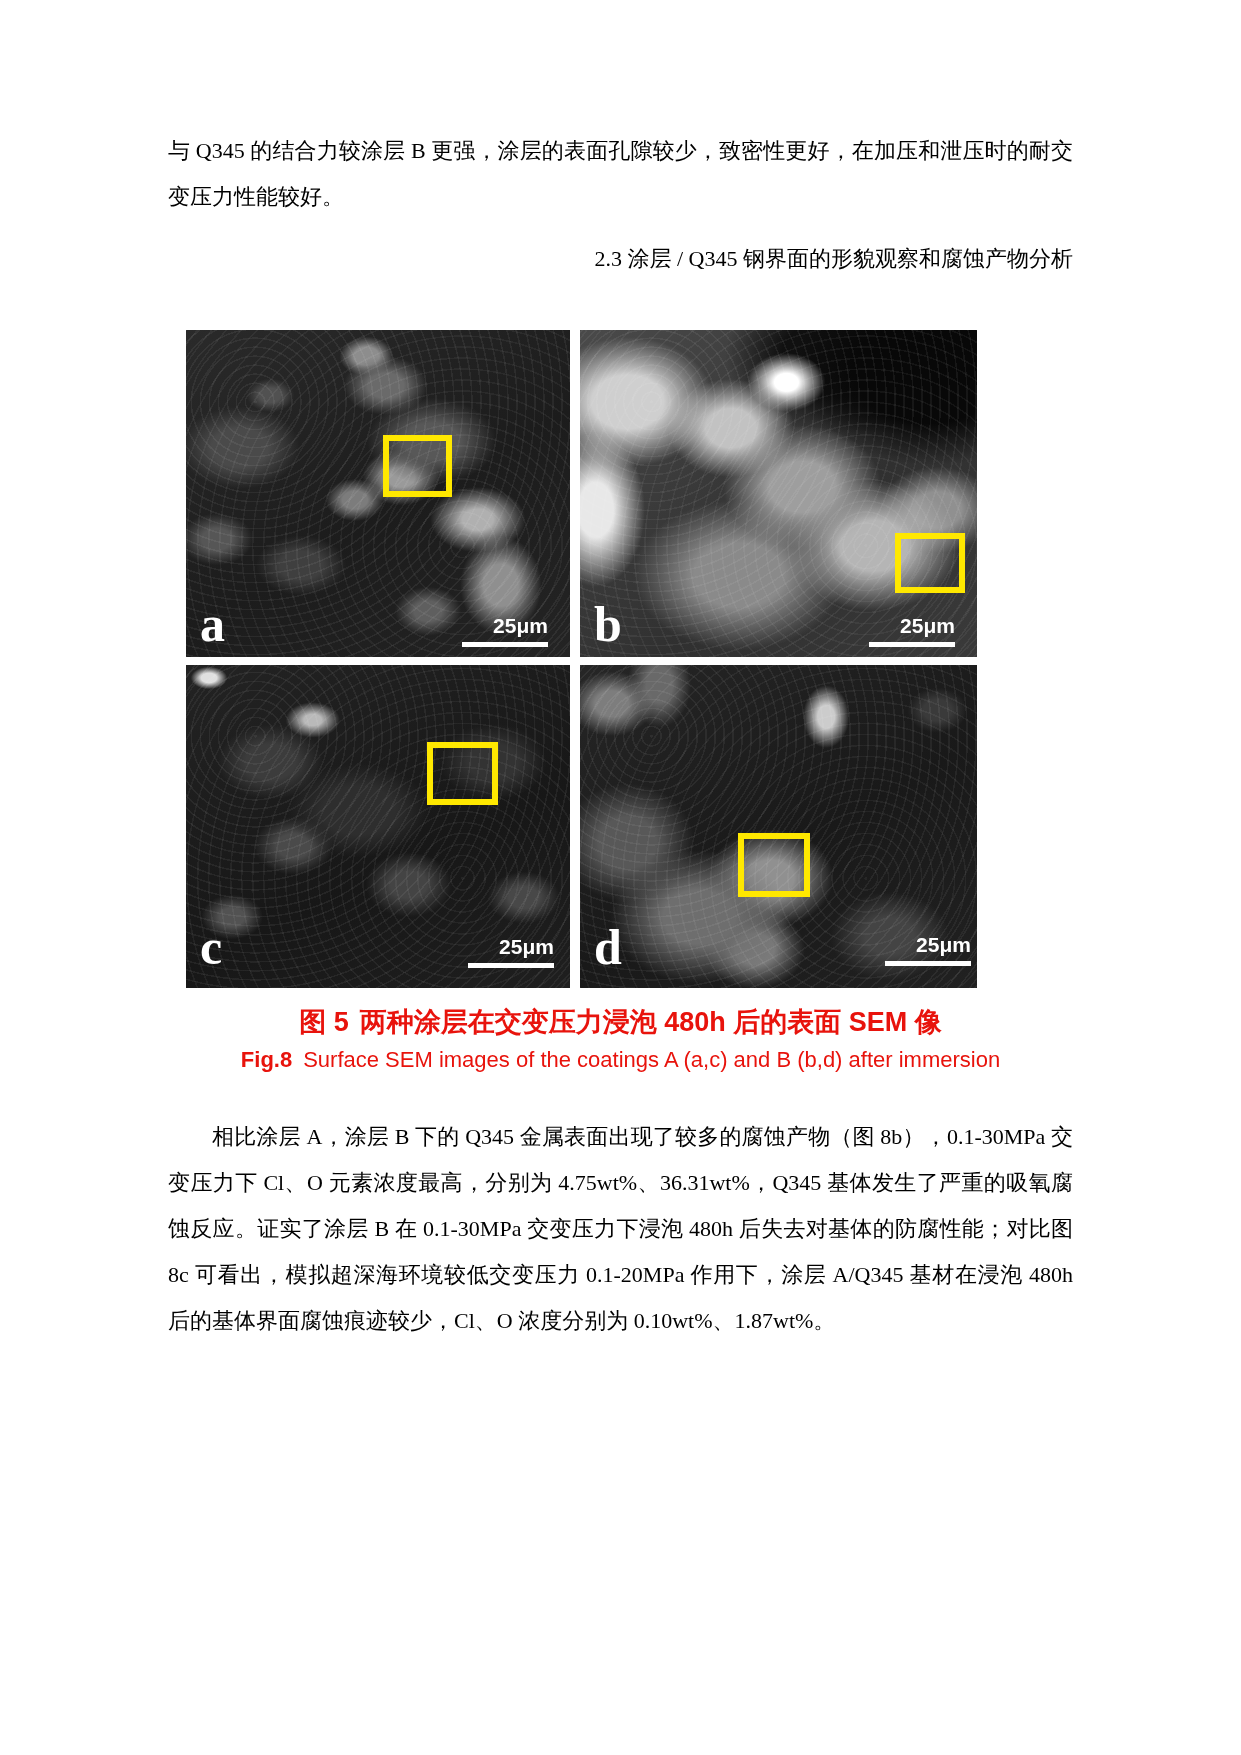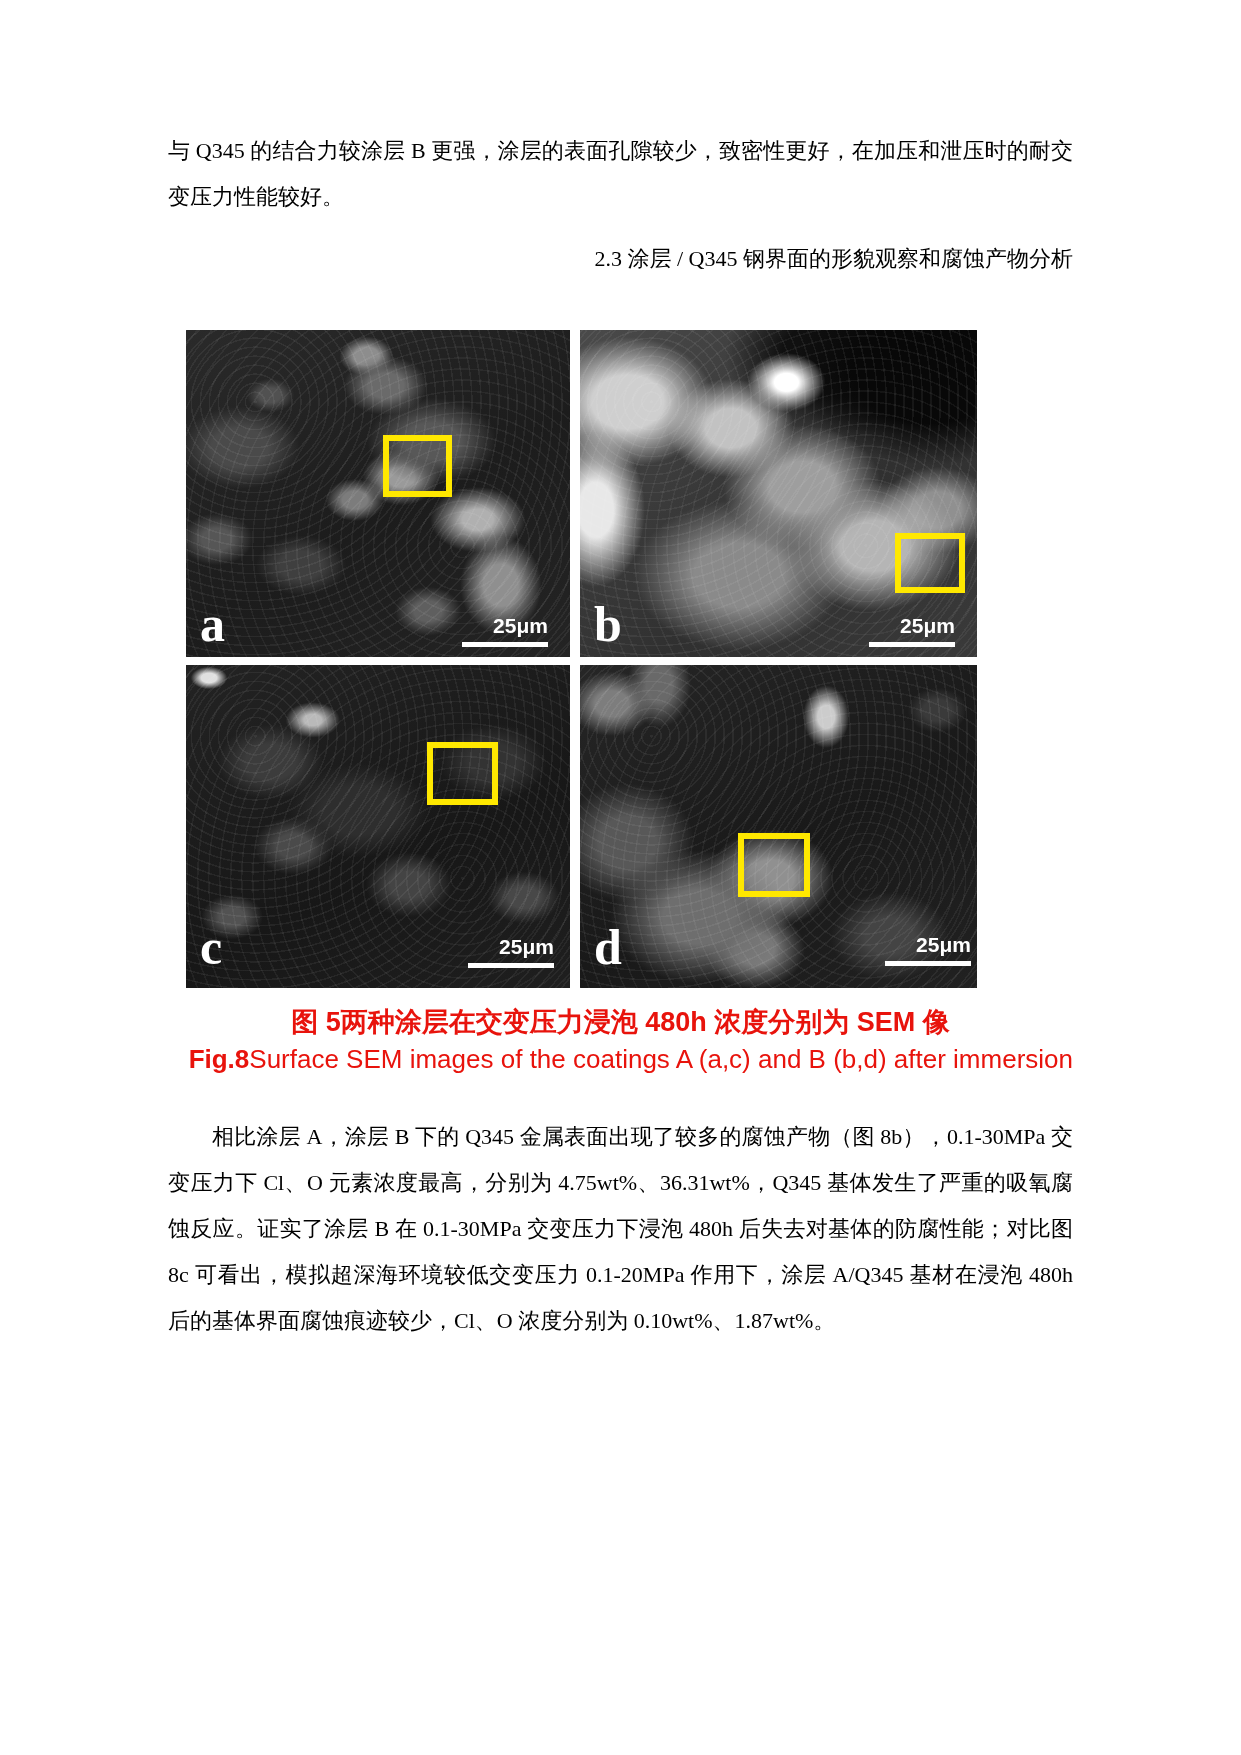--- a/index.html
+++ b/index.html
@@ -100,22 +100,22 @@
   .panel-d .scalebar{right:6px;bottom:22px;}
   .scaletext{
     color:#ffffff;font-family:"Liberation Sans",sans-serif;
     font-weight:bold;font-size:21px;line-height:22px;display:block;
   }
   .scaleline{width:86px;height:5px;background:#ffffff;margin:5px auto 0 auto;}
   
   .caption{margin-top:16px;text-align:center;color:#e8130c;
     font-family:"Liberation Sans","DejaVu Sans",sans-serif;}
   .cap-zh{font-size:27px;line-height:37px;font-weight:bold;}
-  .cap-en{font-size:26px;line-height:37px;font-weight:normal;text-align:right;}
-  .cap-prefix{font-weight:bold;margin-right:0;}
+  .cap-en{font-size:22px;line-height:37px;font-weight:normal;}
+  .cap-prefix{font-weight:bold;margin-right:11px;}
   
   #p3{margin-top:36px;}
 </style>
 </head>
 <body>
 
 <div class="page">
   <div class="content">
 
     <p id="p1" class="body-par">与 Q345 的结合力较涂层 B 更强，涂层的表面孔隙较少，致密性更好，在加压和泄压时的耐交变压力性能较好。</p>
@@ -168,21 +168,21 @@
             <span class="scaletext">25μm</span>
             <div class="scaleline"></div>
           </div>
         </div>
 
       </div>
     </div>
 
     <div class="caption">
       <div class="cap-zh">
-        <span class="cap-prefix">图 5</span><span>两种涂层在交变压力浸泡 480h 浓度分别为 SEM 像</span>
+        <span class="cap-prefix">图 5</span><span>两种涂层在交变压力浸泡 480h 后的表面 SEM 像</span>
       </div>
       <div class="cap-en">
         <span class="cap-prefix">Fig.8</span><span>Surface SEM images of the coatings A (a,c) and B (b,d) after immersion</span><br>
       </div>
     </div>
 
     <p id="p3" class="body-par indent">相比涂层 A，涂层 B 下的 Q345 金属表面出现了较多的腐蚀产物（图 8b），0.1-30MPa 交变压力下 Cl、O 元素浓度最高，分别为 4.75wt%、36.31wt%，Q345 基体发生了严重的吸氧腐蚀反应。证实了涂层 B 在 0.1-30MPa 交变压力下浸泡 480h 后失去对基体的防腐性能；对比图 8c 可看出，模拟超深海环境较低交变压力 0.1-20MPa 作用下，涂层 A/Q345 基材在浸泡 480h 后的基体界面腐蚀痕迹较少，Cl、O 浓度分别为 0.10wt%、1.87wt%。</p>
 
 
   </div>

